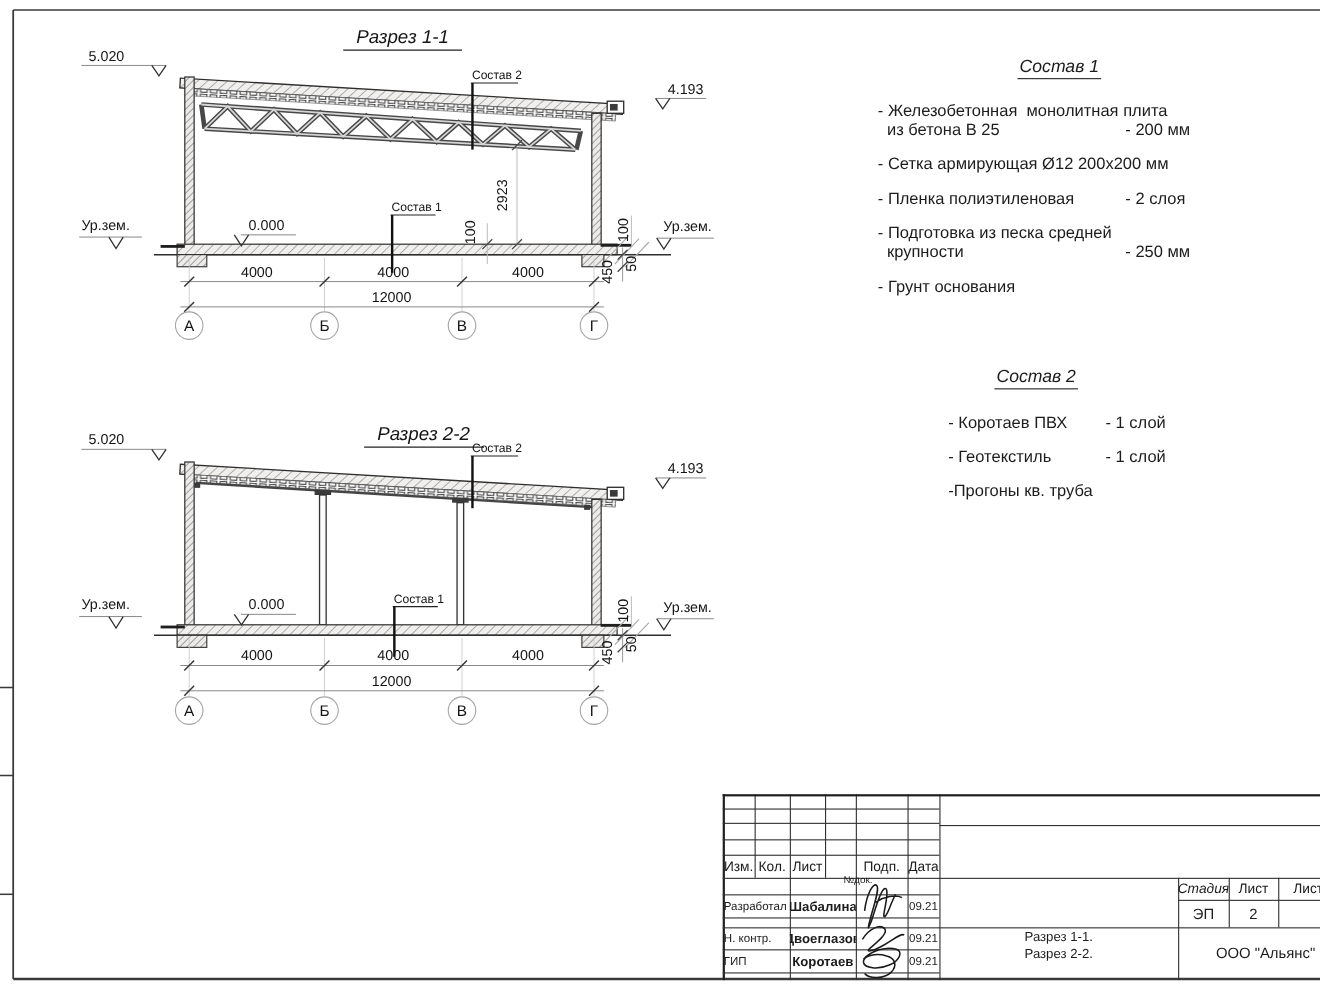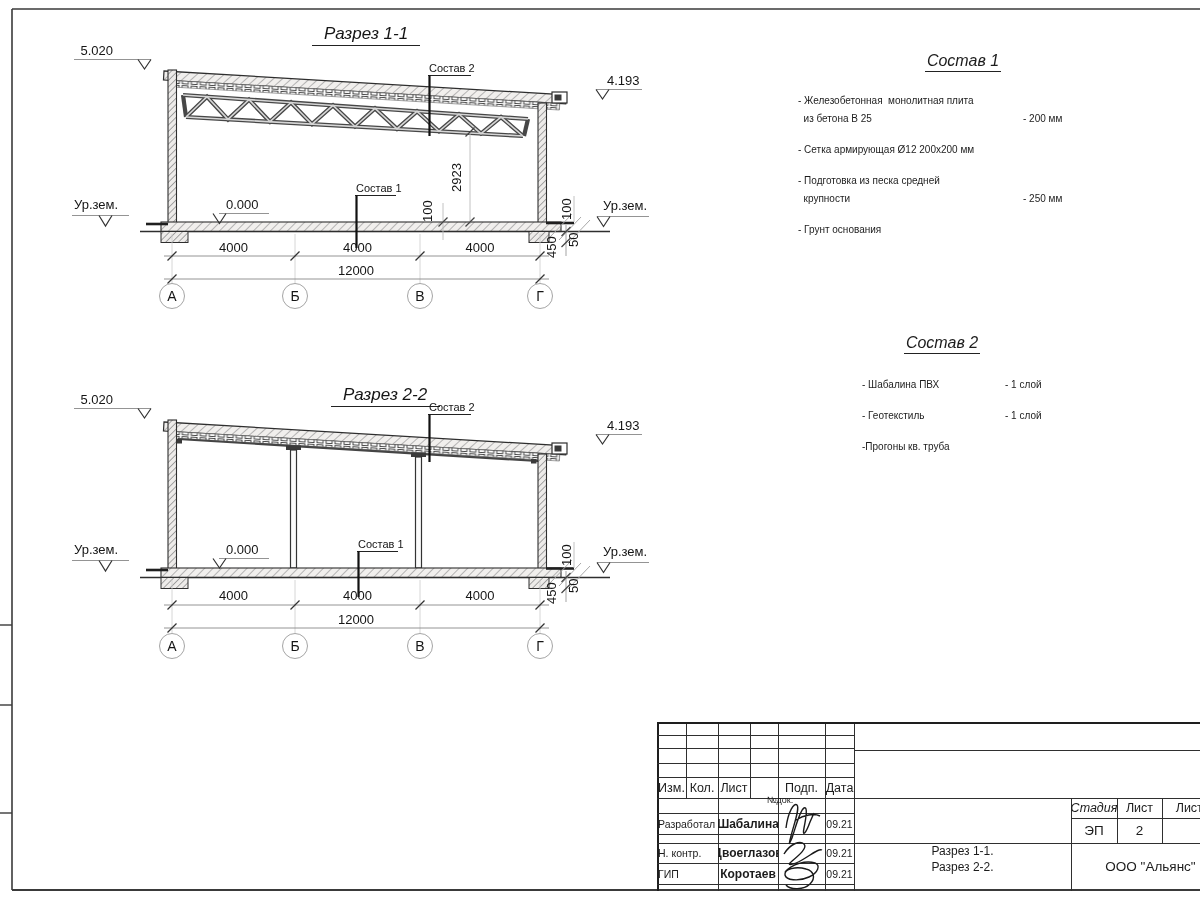--- a/index.html
+++ b/index.html
@@ -8,21 +8,21 @@
   svg text{fill:#151515;}
   .ttl{font-size:17px;font-style:italic;}
   .lvl{font-size:13px;}
   .dim{font-size:13px;}
   .ldr{font-size:11px;}
   .ax{font-size:14px;}
   
   .notes{position:absolute;}
   .notes .ntitle{font-size:16px;font-style:italic;text-align:center;}
   .notes .ntitle span{border-bottom:1.2px solid #222;padding:0 2px 2px 2px;}
-  .nrow{display:flex;align-items:flex-end;font-size:10px;line-height:18px;margin-bottom:13px;}
+  .nrow{display:flex;align-items:flex-end;font-size:15px;line-height:18px;margin-bottom:13px;}
   .nname{white-space:pre;}
   .n1 .nname{width:225px;}
   .n2 .nname{width:143px;}
   
   #tb{position:absolute;left:657px;top:722px;width:573px;height:169px;}
   #tb .hl,#tb .vl{position:absolute;background:#2f2f2f;}
   #tb .hl{height:1.1px;}
   #tb .vl{width:1.1px;}
   #tb .thick{background:#1e1e1e;}
   .cell{position:absolute;overflow:hidden;display:flex;align-items:center;justify-content:center;
@@ -333,35 +333,39 @@
   <div class="nrow">
     <div class="nname">- Железобетонная  монолитная плита
   из бетона В 25</div>
     <div class="nval">- 200 мм</div>
   </div>
   <div class="nrow">
     <div class="nname">- Сетка армирующая Ø12 200х200 мм</div>
     <div class="nval"></div>
   </div>
   <div class="nrow">
+    <div class="nname">- Пленка полиэтиленовая</div>
+    <div class="nval">-  2 слоя</div>
+  </div>
+  <div class="nrow">
     <div class="nname">- Подготовка из песка средней
   крупности</div>
     <div class="nval">- 250 мм</div>
   </div>
   <div class="nrow">
     <div class="nname">- Грунт основания</div>
     <div class="nval"></div>
   </div>
 </div>
 
 <div class="notes n2" style="left:862px;top:334px;width:250px;">
   <div class="ntitle" style="width:160px;"><span>Состав 2</span></div>
   <div style="height:24px;"></div>
   <div class="nrow">
-    <div class="nname">- Шабалина ПВХ</div>
+    <div class="nname">- Коротаев ПВХ</div>
     <div class="nval">- 1 слой</div>
   </div>
   <div class="nrow">
     <div class="nname">- Геотекстиль</div>
     <div class="nval">- 1 слой</div>
   </div>
   <div class="nrow">
     <div class="nname">-Прогоны кв. труба</div>
     <div class="nval"></div>
   </div>

